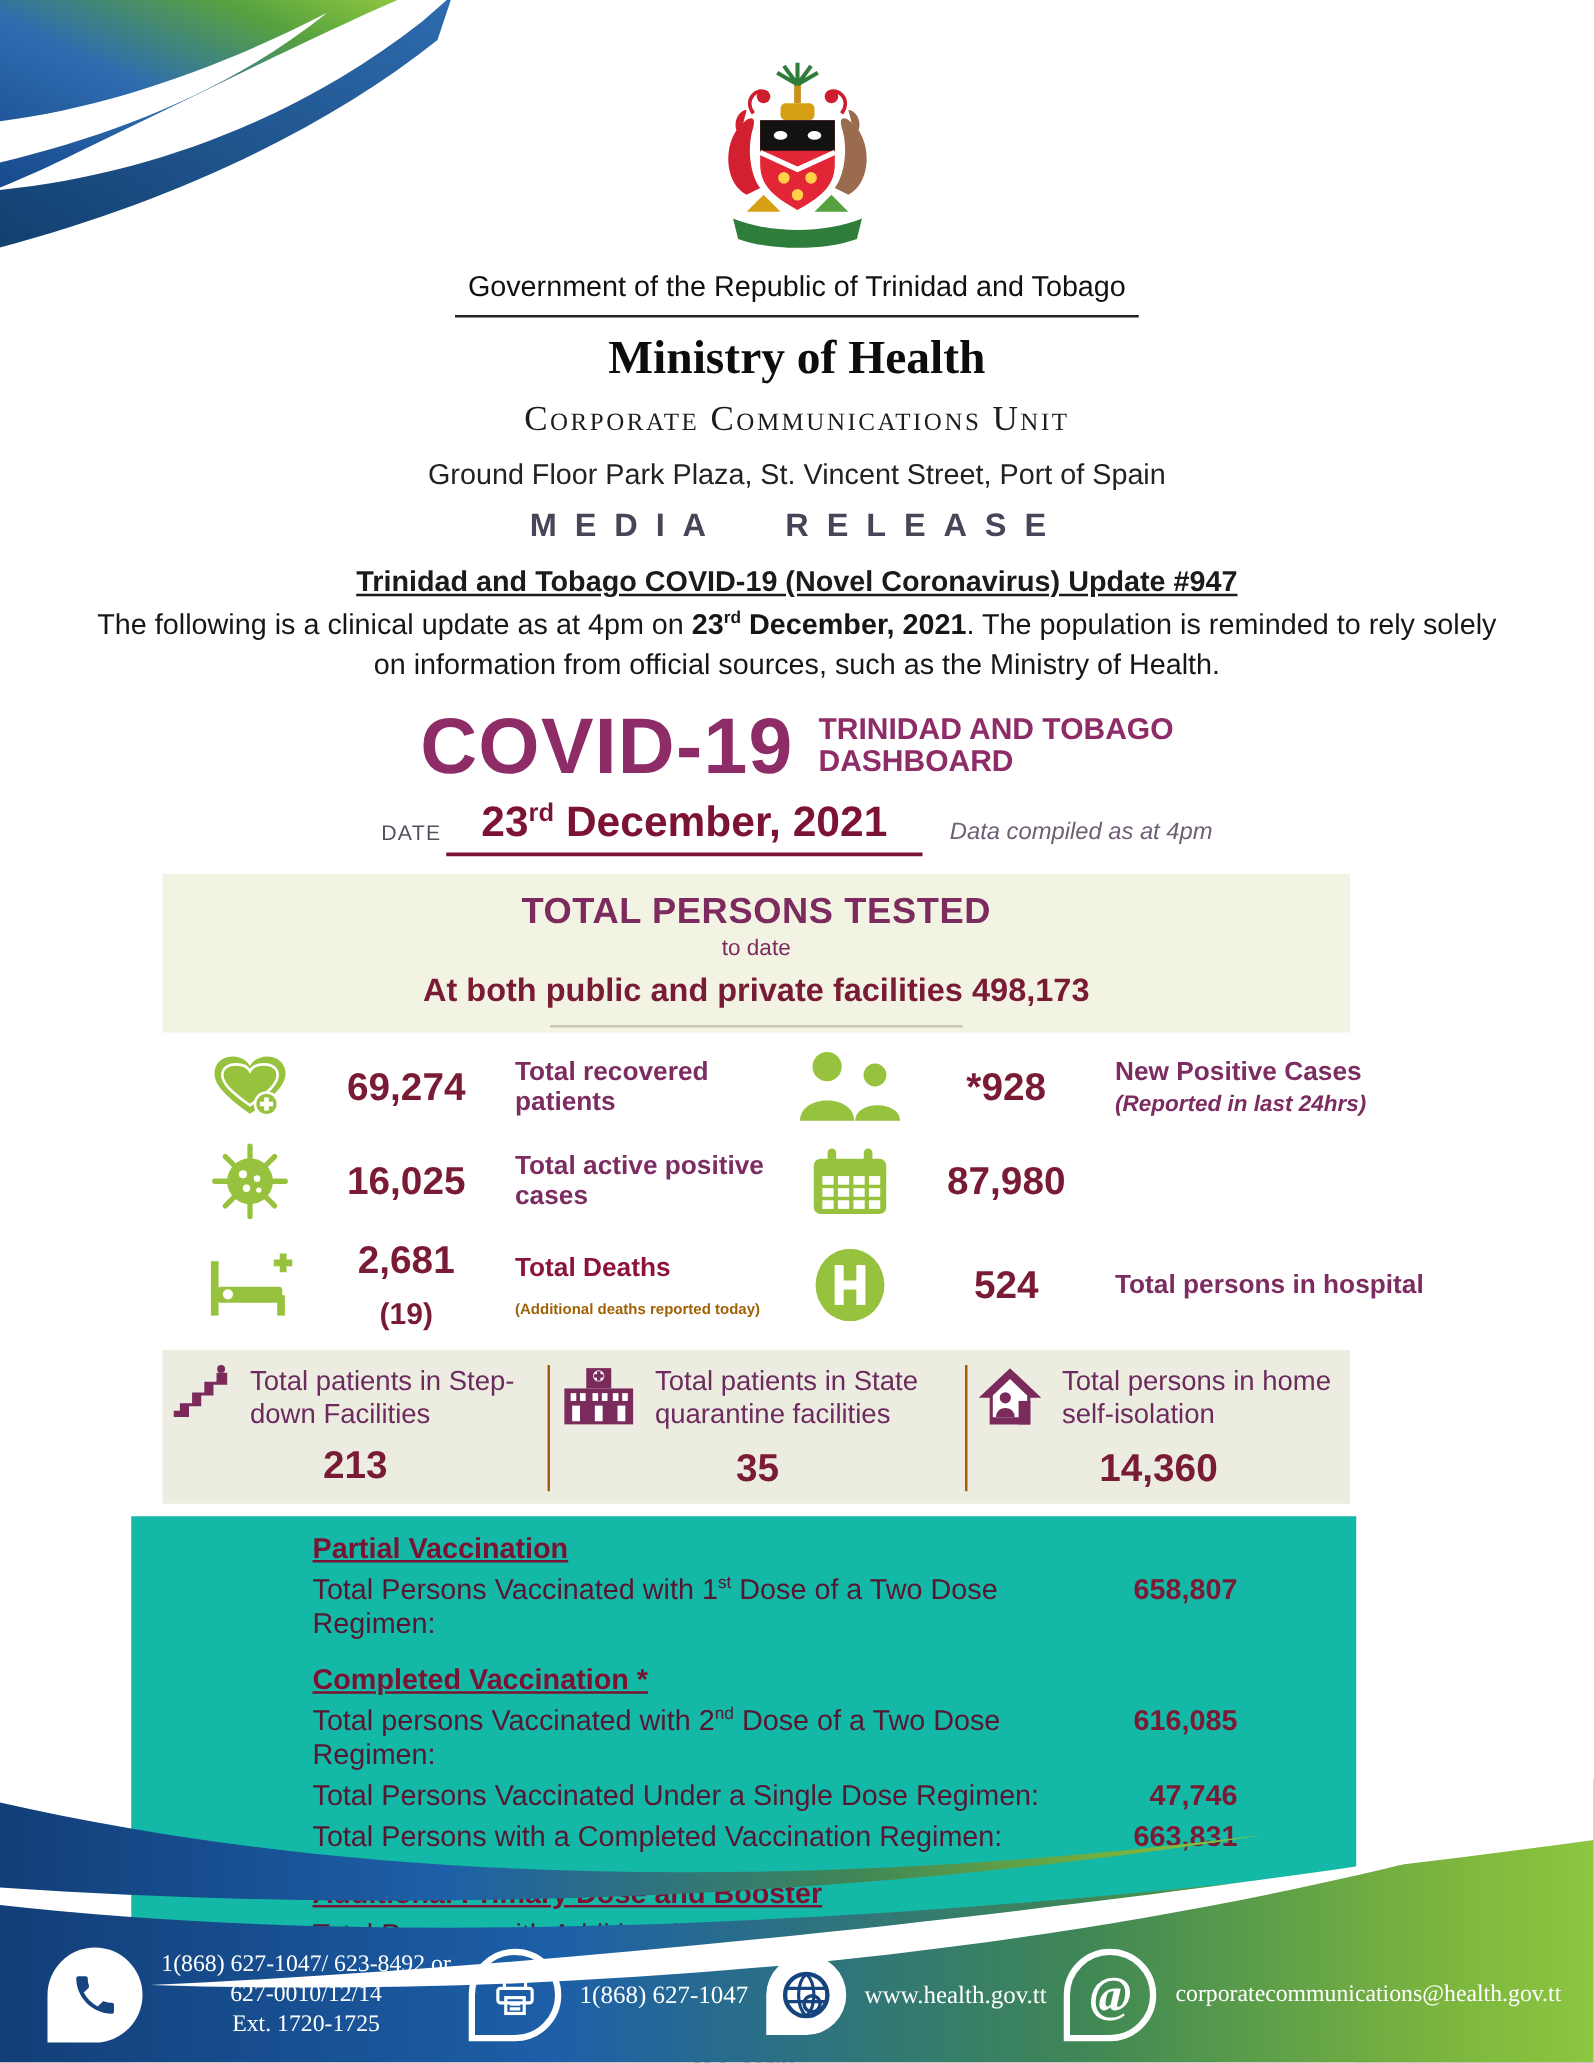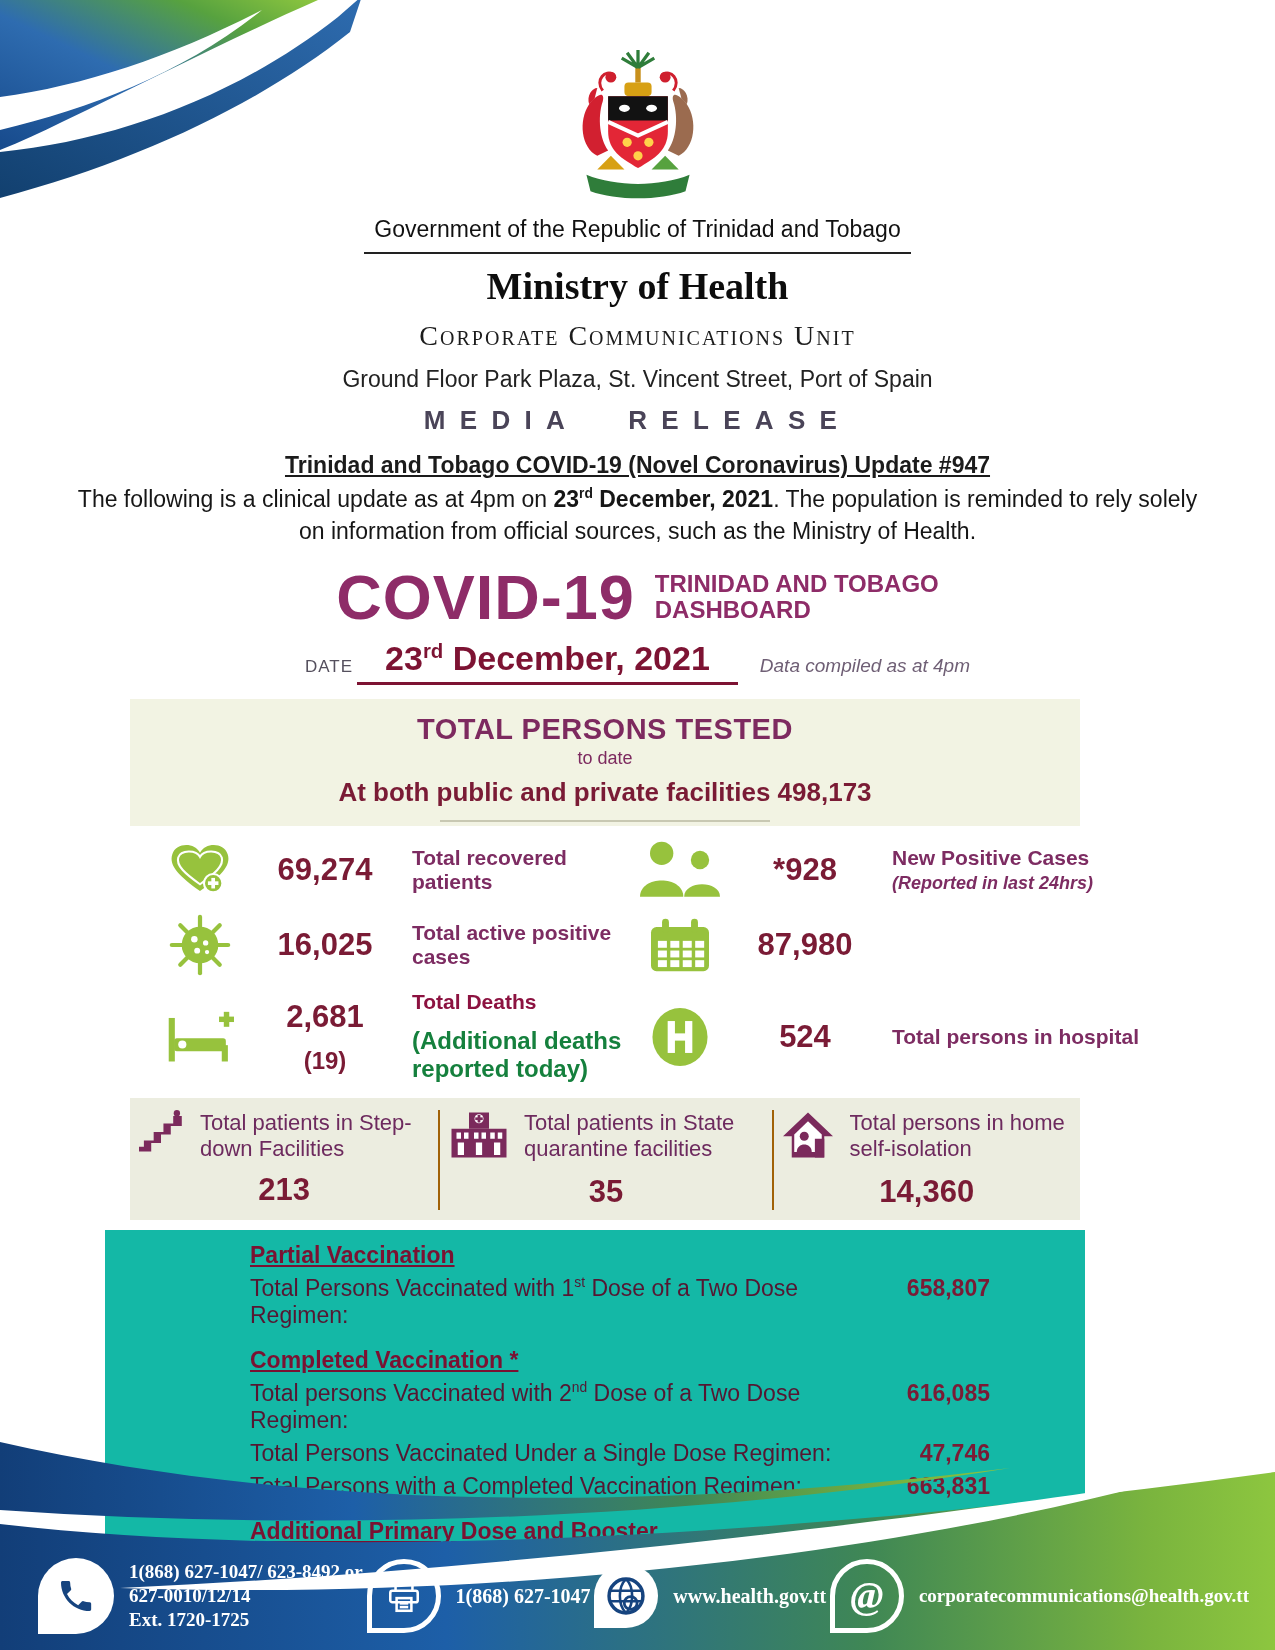--- a/index.html
+++ b/index.html
@@ -36,21 +36,21 @@
   
   .stats-grid{width:990px;margin:14px 0 0 150px;display:grid;grid-template-columns:480px 510px;row-gap:14px;}
   .stat{display:flex;align-items:center;}
   .stat .icon-box{width:100px;display:flex;justify-content:center;align-items:center;}
   .stat .num-block{width:150px;text-align:center;}
   .stat .num{font-size:31px;font-weight:bold;color:#7a1b35;}
   .stat .num-extra{font-size:24px;font-weight:bold;color:#7a1b35;margin-top:12px;}
   .stat .lbl{flex:1;font-size:21px;font-weight:bold;color:#7d2c62;line-height:1.18;padding-left:12px;}
   .stat .lbl .note{display:block;font-weight:bold;font-style:italic;font-size:18px;margin-top:2px;}
   .stat .lbl-deaths{color:#8c1240;}
-  .stat .note2{display:block;font-size:24px;font-weight:bold;color:#15803d;margin-top:12px;max-width:220px;}
+  .stat .note2{display:block;font-size:12px;font-weight:bold;color:#a16207;margin-top:12px;max-width:220px;}
   
   .facilities{width:950px;margin:14px 0 0 130px;background:#ecede0;display:grid;grid-template-columns:1fr 1.08fr 1fr;padding:12px 0 10px 0;}
   .fac-col{text-align:center;padding:0 6px;}
   .fac-col + .fac-col{border-left:2px solid #a16207;}
   .fac-top{display:flex;align-items:flex-start;justify-content:center;gap:14px;}
   .fac-lbl{font-size:22px;font-weight:500;color:#6d2a5e;line-height:1.18;text-align:left;max-width:240px;}
   .fac-num{font-size:31px;font-weight:bold;color:#7a1b35;margin-top:10px;}
   
   .vax{width:980px;margin:10px 0 0 105px;background:#14b8a6;padding:12px 0 14px 0;}
   .vax-h{margin:0 0 4px 145px;font-size:23px;font-weight:bold;color:#7a1232;text-decoration:underline;}
@@ -64,21 +64,21 @@
   .pct-line2{margin-top:8px;}
   .pct-value{font-size:29px;font-weight:bold;}
   
   .footer-wave{position:absolute;left:0;bottom:0;width:1275px;height:258px;z-index:1;}
   .contacts{position:absolute;left:38px;right:26px;bottom:16px;z-index:4;display:flex;align-items:center;justify-content:space-between;}
   .contact{display:flex;align-items:center;gap:15px;}
   .blob{width:64px;height:64px;border-radius:52% 52% 52% 0;display:flex;align-items:center;justify-content:center;flex:none;}
   .blob.big{width:76px;height:76px;}
   .blob.solid{background:#fff;}
   .blob.outline{border:5px solid #fff;}
-  .contact-text{font-family:"Liberation Serif",serif;font-weight:bold;color:#fff;font-size:20px;line-height:1.25;text-align:left;}
+  .contact-text{font-family:"Liberation Serif",serif;font-weight:normal;color:#fff;font-size:20px;line-height:1.25;text-align:center;}
   .at-glyph{font-family:"Liberation Serif",serif;font-style:italic;font-weight:bold;color:#fff;font-size:40px;line-height:1;}
 </style>
 </head>
 <body>
 
 <div class="page">
 
   <svg class="top-swoosh" viewBox="0 0 362 212">
     <defs>
       <linearGradient id="g1" x1="0" y1="1" x2="1" y2="0">

